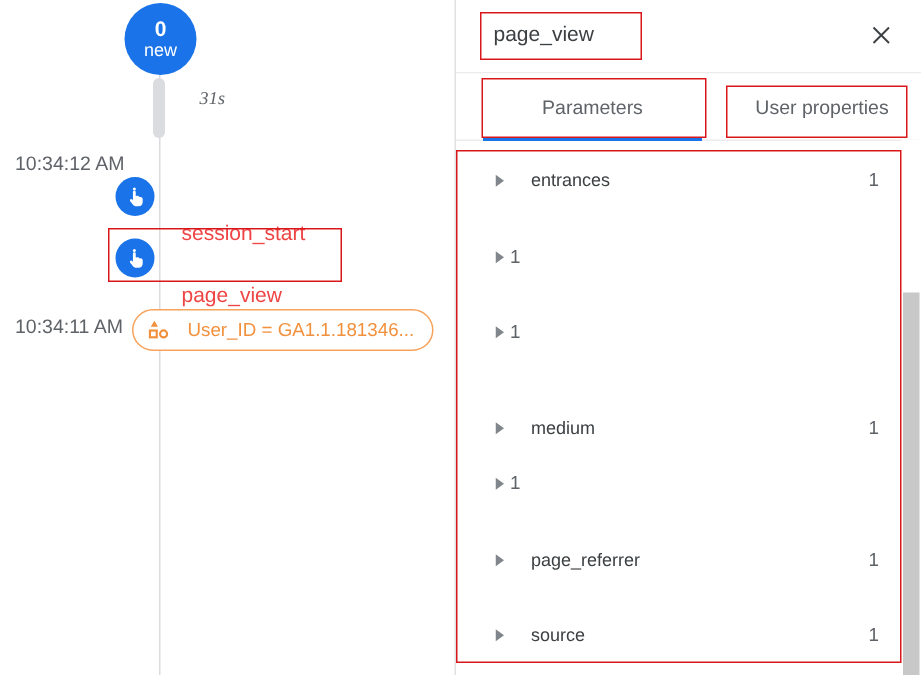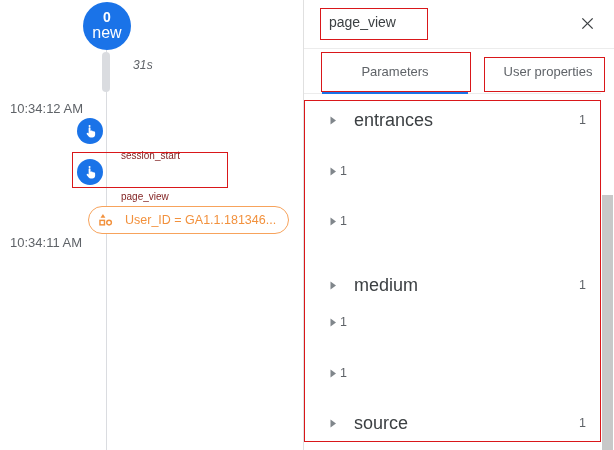--- a/index.html
+++ b/index.html
@@ -43,20 +43,21 @@
     background: #dadce0;
   }
   .duration-label {
     position: absolute;
     left: 133px;
     top: 58px;
     font-size: 12px;
     font-style: italic;
     color: #5f6368;
     letter-spacing: .2px;
+    font-family: Liberation Serif, serif;
   }
 
   .session-bubble {
     position: absolute;
     left: 83px;
     top: 2px;
     width: 48px;
     height: 48px;
     border-radius: 50%;
     background: #1a73e8;
@@ -65,32 +66,32 @@
     flex-direction: column;
     align-items: center;
     justify-content: center;
     line-height: 1.05;
   }
   .session-bubble .count {
     font-size: 14px;
     font-weight: bold;
   }
   .session-bubble .sub {
-    font-size: 16px;
+    font-size: 12px;
   }
 
   .time-stamp {
     position: absolute;
     left: 10px;
     font-size: 13px;
     color: #5f6368;
     white-space: nowrap;
   }
   #timestamp-top { top: 101px; }
-  #timestamp-bottom { top: 235px; }
+  #timestamp-bottom { top: 210px; }
 
   .event-row {
     position: absolute;
     left: 77px;
     height: 30px;
     display: flex;
     align-items: center;
   }
   #event-session-start { top: 116px; }
   #event-page-view     { top: 157px; }
@@ -101,22 +102,22 @@
     border-radius: 50%;
     background: #1a73e8;
     display: flex;
     align-items: center;
     justify-content: center;
     flex: 0 0 auto;
   }
   .event-icon svg { display: block; }
   .event-label {
     margin-left: 18px;
-    font-size: 10px;
-    color: #7f1d1d;
+    font-size: 14px;
+    color: #ef4444;
     white-space: nowrap;
     margin-top: 48px;
   }
 
   
   #user-id-chip {
     position: absolute;
     left: 88px;
     top: 206px;
     height: 28px;
@@ -219,21 +220,21 @@
   .param-caret {
     width: 10px;
     margin-left: 26px;
     flex: 0 0 auto;
     display: flex;
     align-items: center;
   }
   .param-caret svg { display: block; }
   .param-name {
     margin-left: 14px;
-    font-size: 18px;
+    font-size: 12px;
     color: #3c4043;
     white-space: nowrap;
     flex: 1 1 auto;
   }
   .param-value {
     font-size: 12.5px;
     color: #5f6368;
     text-align: right;
     margin-right: 6px;
     flex: 0 0 auto;
@@ -392,20 +393,21 @@
       </span>
       <span class="param-value">1</span>
     </div>
 
     <div class="param-row" style="top:266px">
       <span class="param-caret">
         <svg width="7" height="9" viewBox="0 0 7 9">
             <path d="M0.5 0.5 6 4.5 0.5 8.5z" fill="#80868b"></path>
           </svg>
       </span>
+      <span class="param-name">page_referrer</span>
       <span class="param-value">1</span>
     </div>
 
     <div class="param-row" style="top:316px">
       <span class="param-caret">
         <svg width="7" height="9" viewBox="0 0 7 9">
             <path d="M0.5 0.5 6 4.5 0.5 8.5z" fill="#80868b"></path>
           </svg>
       </span>
       <span class="param-name">source</span>

